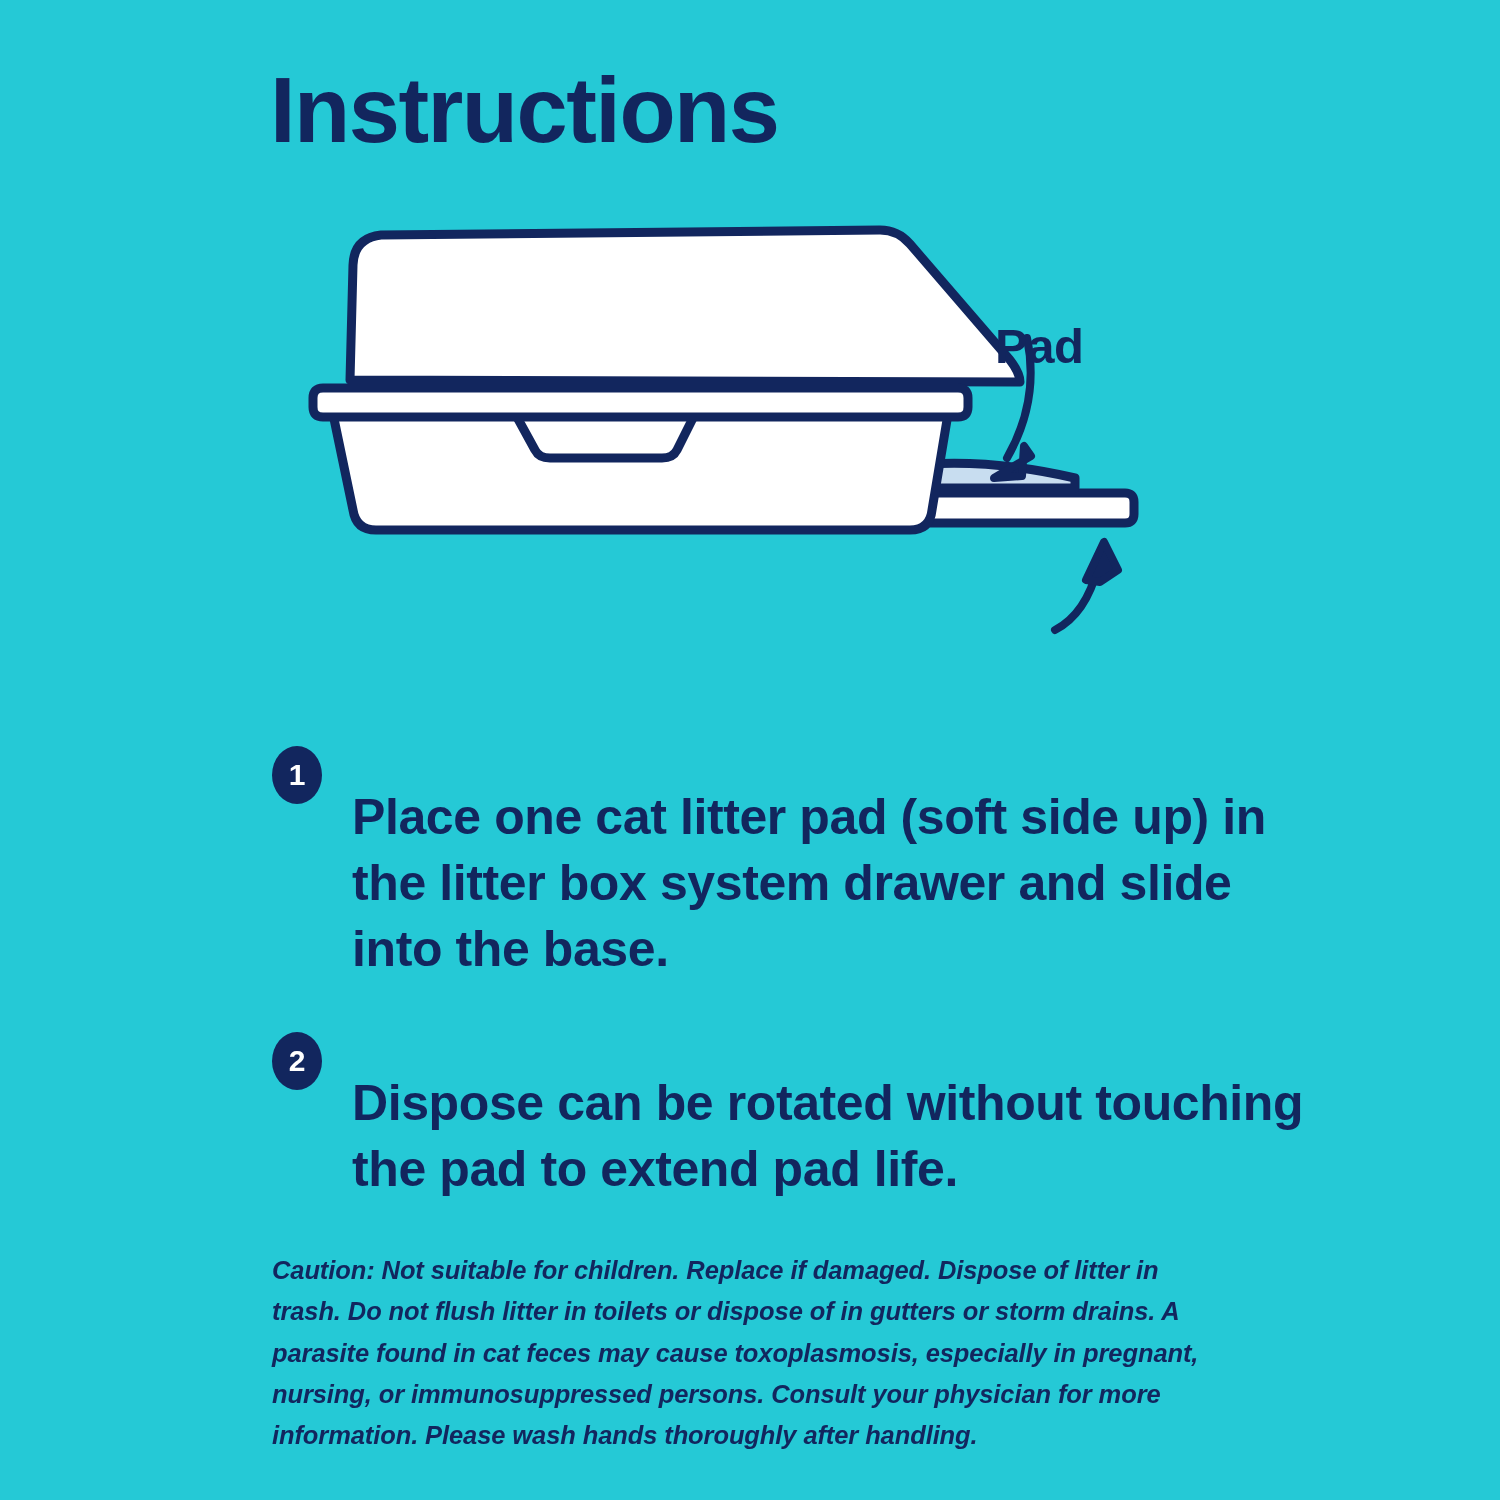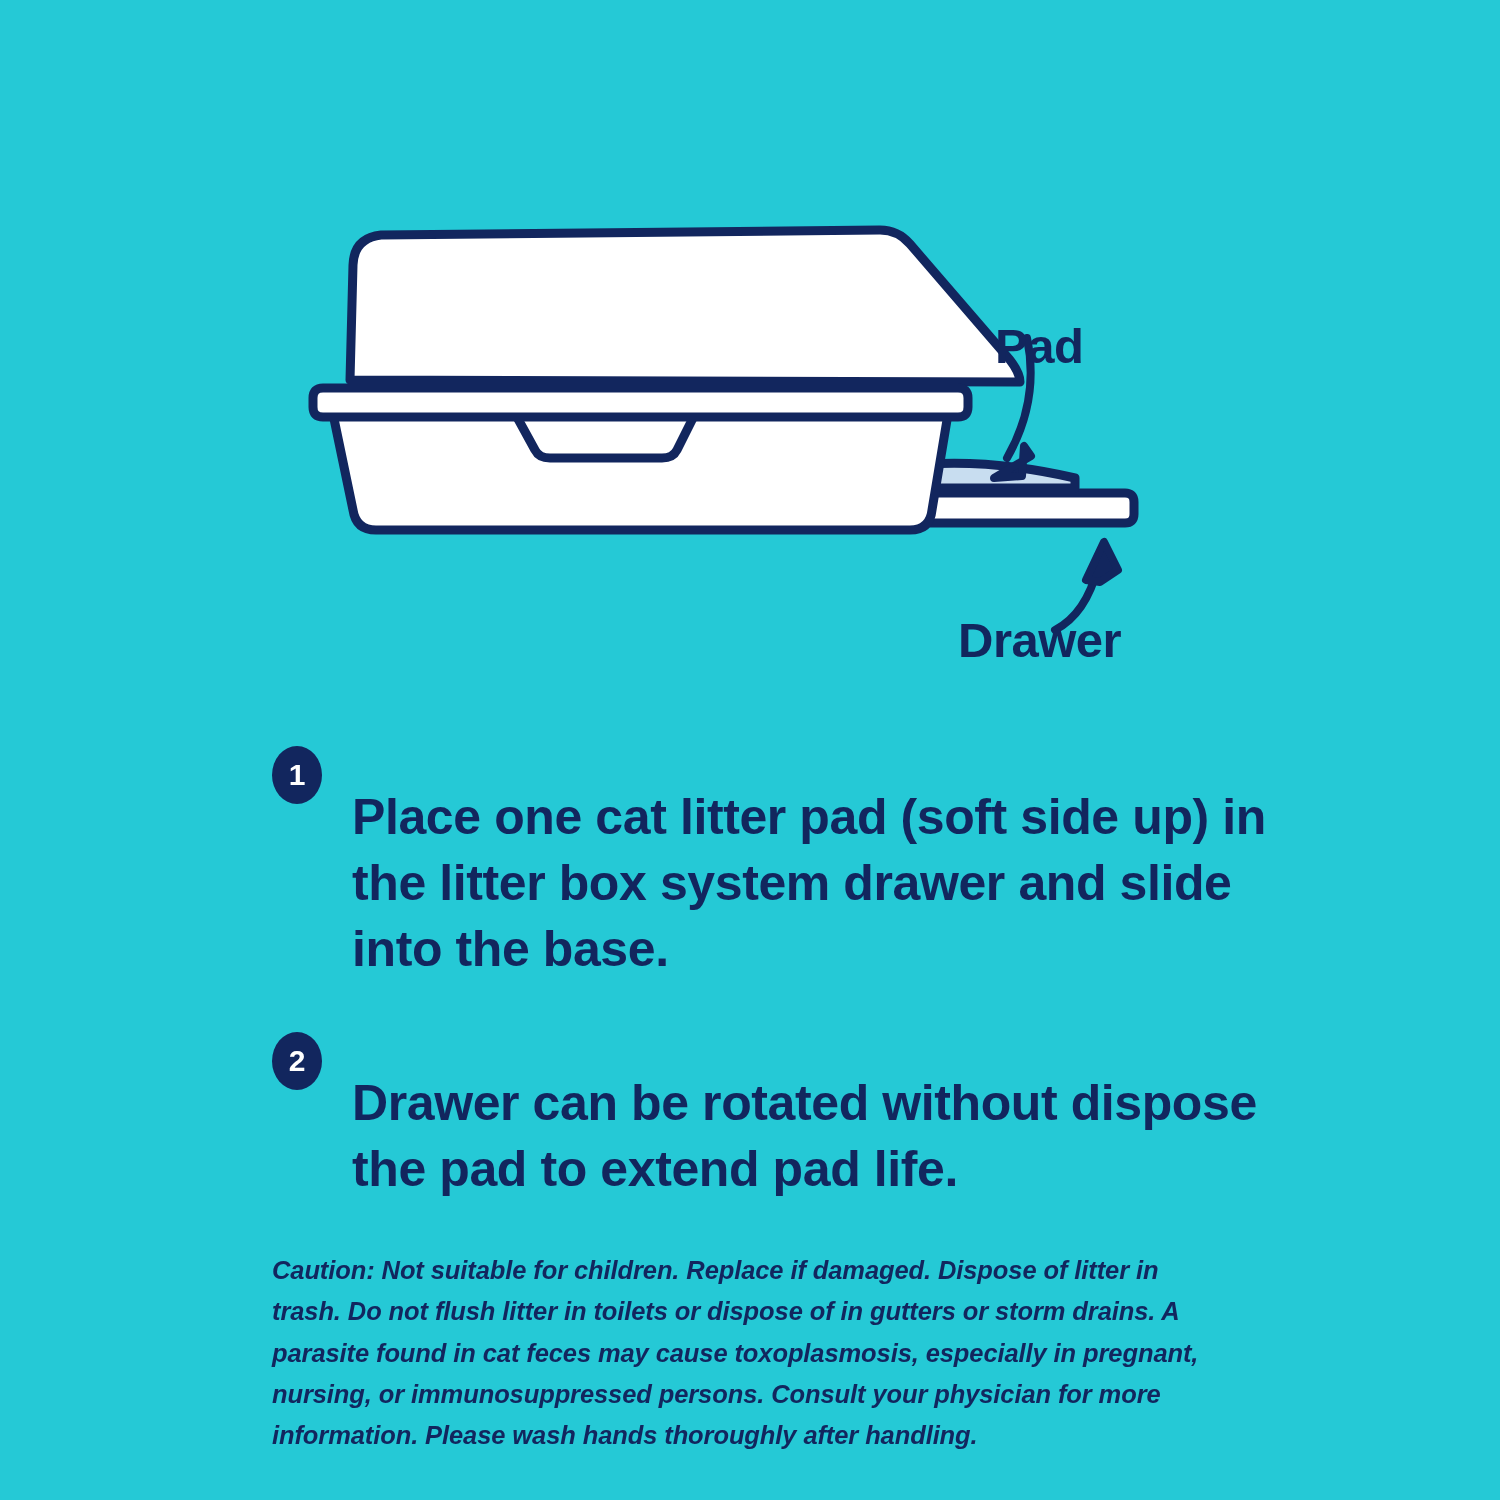--- a/index.html
+++ b/index.html
@@ -116,20 +116,21 @@
     color: #12265e;
     line-height: 1.62;
     letter-spacing: -0.1px;
   }
 </style>
 </head>
 <body>
 
 <div class="page">
 
+  <div class="title">Instructions</div>
 
   <div class="illustration">
     <svg viewBox="0 0 930 480" xmlns="http://www.w3.org/2000/svg">
       <g fill="none" stroke="#12265e" stroke-width="9" stroke-linejoin="round" stroke-linecap="round">
 
         <path d="M 70 170 L 73 55 Q 74 28 101 25 L 600 20 Q 618 20 630 34 L 730 150 Q 740 163 740 172 Z" fill="#ffffff"></path>
 
         <path d="M 600 283 L 845 283 Q 854 283 854 292 L 854 304 Q 854 313 845 313 L 600 313 Z" fill="#ffffff"></path>
 
         <path d="M 600 278 L 795 278 L 795 268 Q 700 246 618 257 L 600 260 Z" fill="#c8ddf0"></path>
@@ -144,28 +145,27 @@
         <path d="M 714 268 L 751 246 L 744 236 L 742 266 Z" fill="#12265e" stroke-width="8"></path>
 
         <path d="M 775 420 Q 806 404 818 357" fill="none" stroke-width="8"></path>
         <path d="M 824 332 L 806 370 L 820 372 L 838 360 Z" fill="#12265e" stroke-width="8"></path>
       </g>
     </svg>
   </div>
 
   <div class="label-pad">Pad</div>
 
-  <div class="label-drawer">Drawer</div>
 
   <div class="steps">
     <div class="step">
       <div class="step-badge">1</div>
       <div class="step-text">Place one cat litter pad (soft side up) in the litter box system drawer and slide into the base.</div>
     </div>
     <div class="step">
       <div class="step-badge">2</div>
-      <div class="step-text">Drawer can be rotated without dispose the pad to extend pad life.</div>
+      <div class="step-text">Dispose can be rotated without touching the pad to extend pad life.</div>
     </div>
   </div>
 
   <div class="caution">Caution: Not suitable for children. Replace if damaged. Dispose of litter in trash. Do not flush litter in toilets or dispose of in gutters or storm drains. A parasite found in cat feces may cause toxoplasmosis, especially in pregnant, nursing, or immunosuppressed persons. Consult your physician for more information. Please wash hands thoroughly after handling.</div>
 
 </div>
 
 </body></html>

